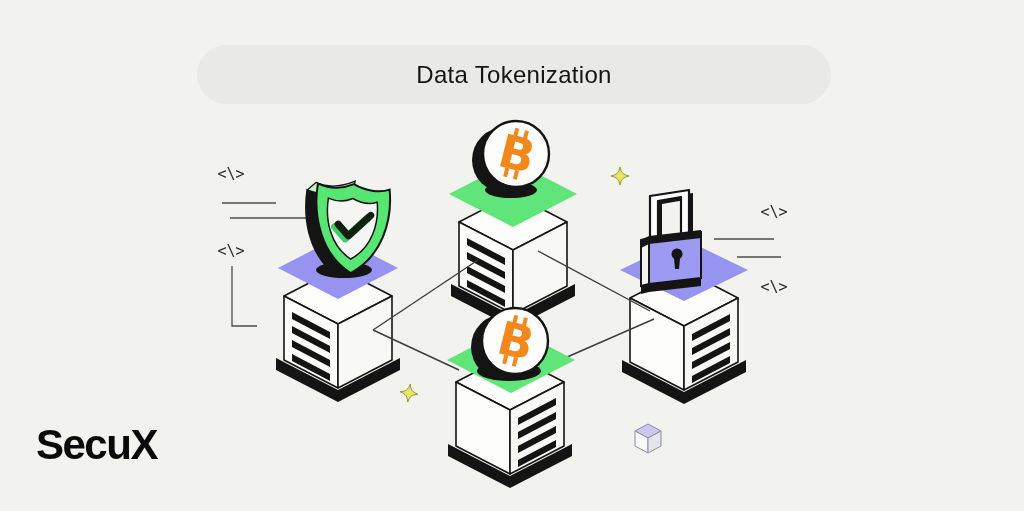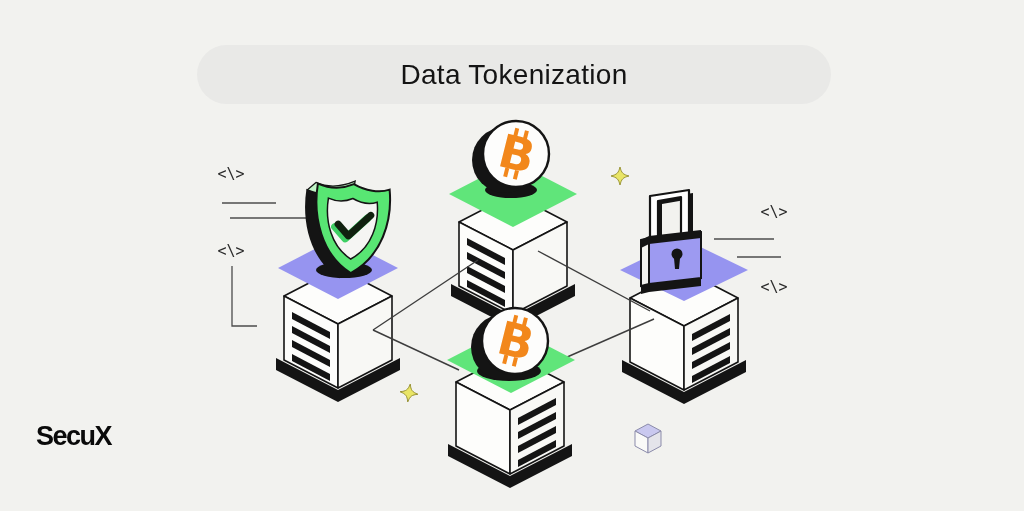--- a/index.html
+++ b/index.html
@@ -1,21 +1,21 @@
 <!DOCTYPE html>
 <html><head>
 <meta charset="utf-8">
 <style>
   html,body{margin:0;padding:0;background:#f2f2ef;}
   .stage{position:relative;width:1024px;height:511px;background:#f2f2ef;overflow:hidden;
          font-family:"Liberation Sans",sans-serif;}
   .title-pill{position:absolute;left:197px;top:45px;width:634px;height:59px;background:#e9e9e7;
               border-radius:30px;display:flex;align-items:center;justify-content:center;}
-  .title-pill span{font-size:28px;color:#141414;letter-spacing:.3px;}
-  .brand-logo{position:absolute;left:36px;top:421px;font-size:27px;font-weight:bold;
+  .title-pill span{font-size:24px;color:#141414;letter-spacing:.3px;}
+  .brand-logo{position:absolute;left:36px;top:421px;font-size:42px;font-weight:bold;
               letter-spacing:-1.5px;color:#0a0a0a;}
   .scene{position:absolute;left:0;top:0;}
   .code-tag{font-family:"DejaVu Sans Mono",monospace;font-size:15px;fill:#2b2b2b;}
   .btc{font-family:"DejaVu Sans",sans-serif;font-weight:bold;font-size:46px;fill:#f2871b;}
 </style>
 </head>
 <body>
 
 <div class="stage">
 

